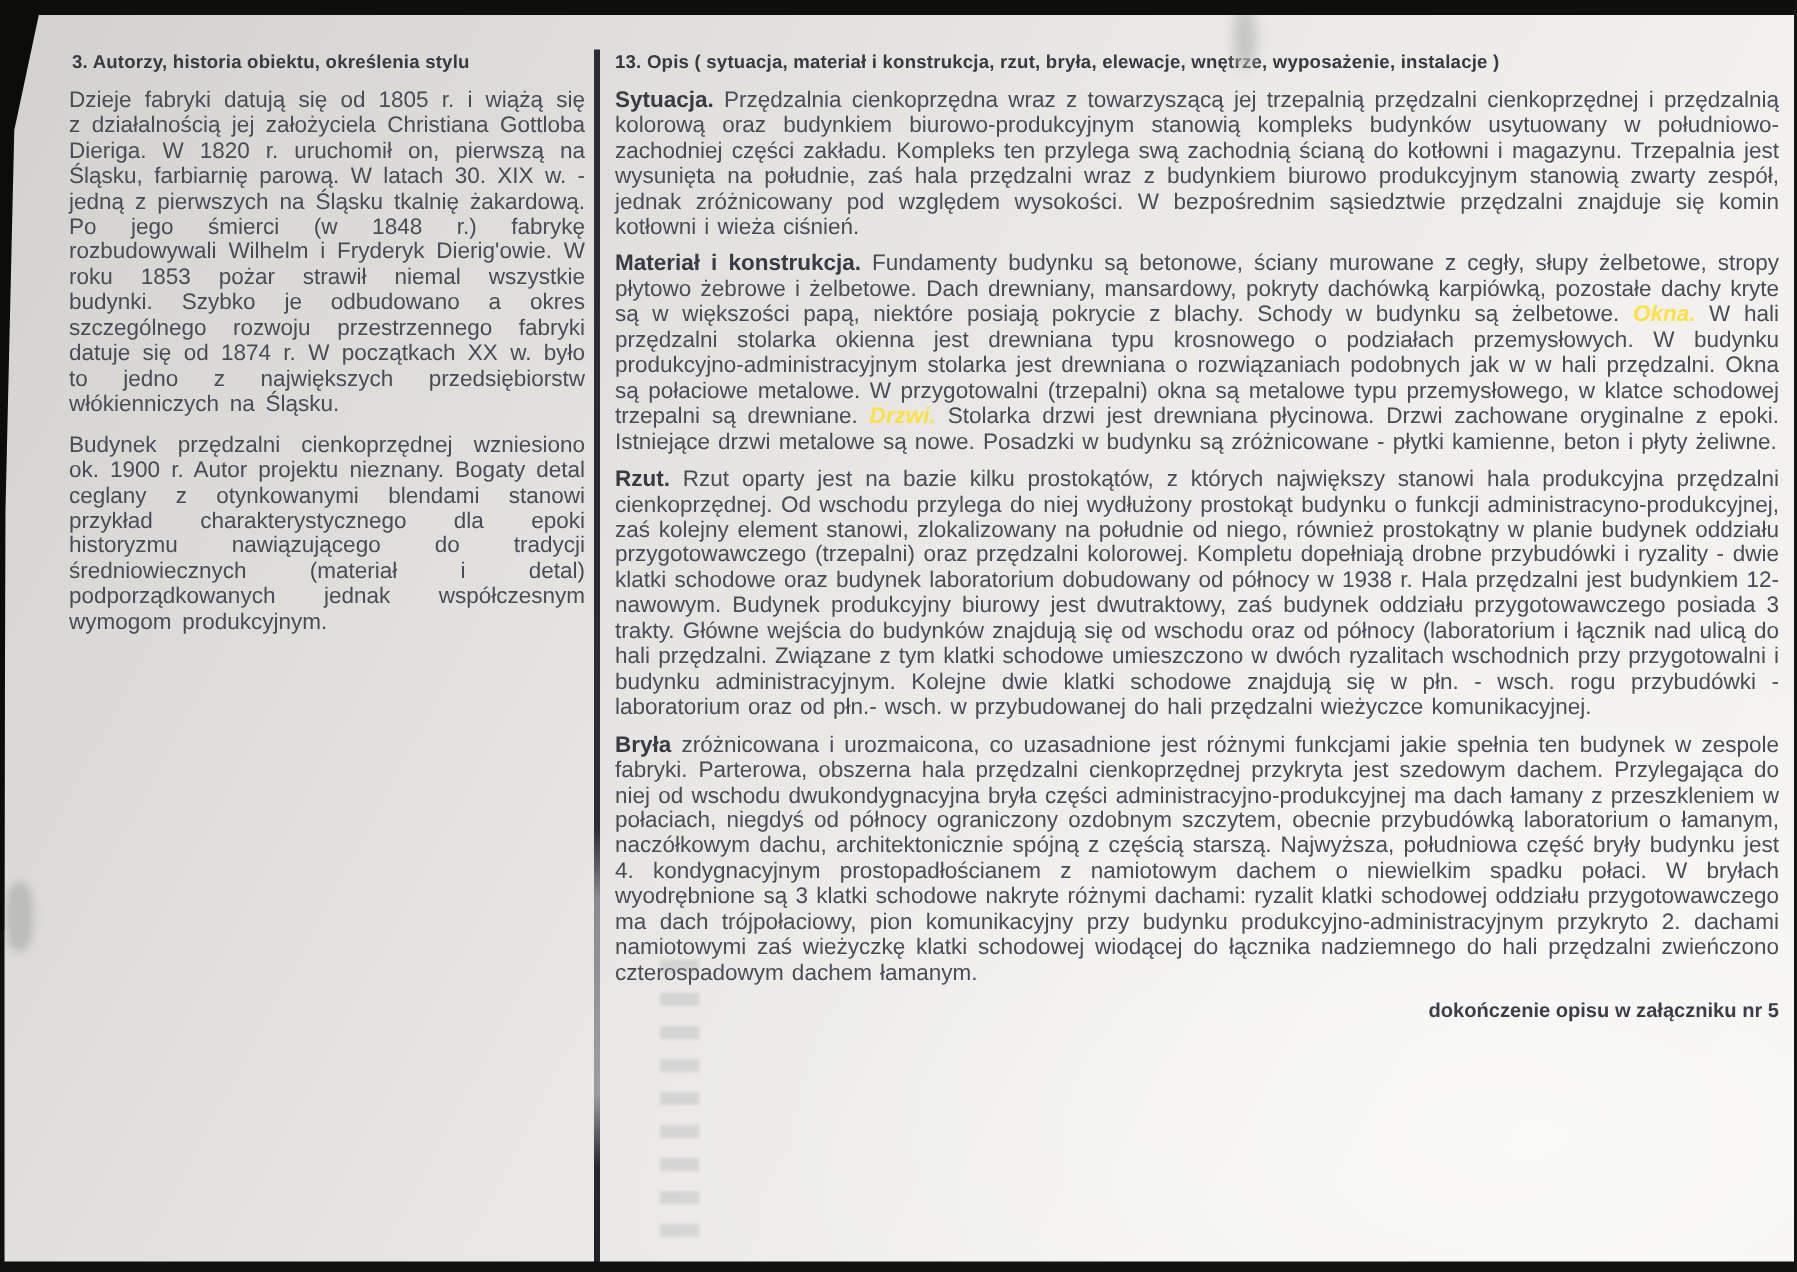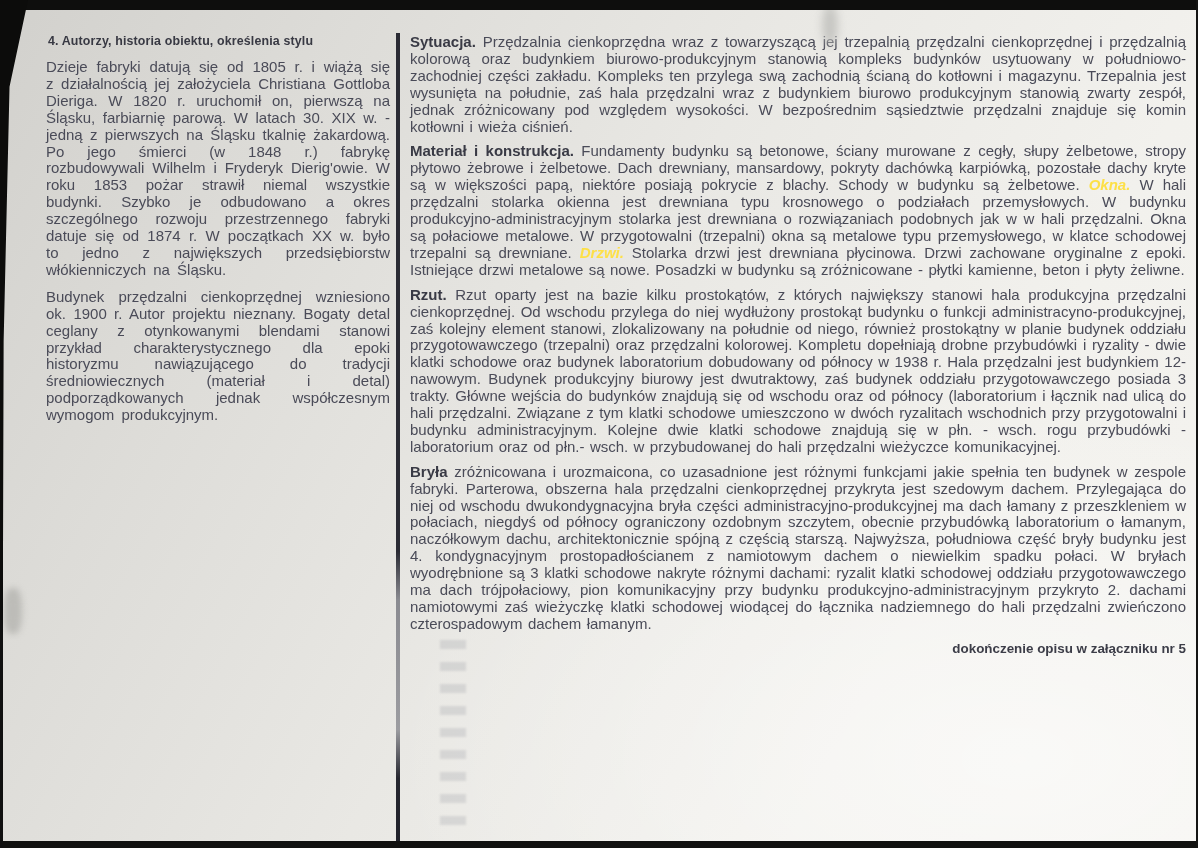--- a/index.html
+++ b/index.html
@@ -78,28 +78,29 @@
     color: #3c3d48;
   }
 </style>
 </head>
 <body>
 
 <div class="scan">
   <div class="paper"></div>
 
   <div class="col col-left">
-    <h2 class="heading">4. Autorzy, historia obiektu, określenia stylu</h2>
+    <h2 class="heading">3. Autorzy, historia obiektu, określenia stylu</h2>
     <p class="para">Dzieje fabryki datują się od 1805 r. i wiążą się z działalnością jej założyciela  Christiana Gottloba Dieriga.  W 1820 r. uruchomił on, pierwszą na Śląsku, farbiarnię parową. W latach 30. XIX w. -  jedną z pierwszych na Śląsku tkalnię żakardową. Po jego śmierci  (w 1848 r.) fabrykę rozbudowywali Wilhelm i Fryderyk Dierig'owie. W roku 1853 pożar strawił niemal wszystkie budynki. Szybko je odbudowano a okres szczególnego rozwoju przestrzennego fabryki datuje się od 1874 r. W początkach XX w. było to jedno z największych przedsiębiorstw włókienniczych na Śląsku.</p>
     <p class="para">Budynek przędzalni cienkoprzędnej wzniesiono ok. 1900 r. Autor projektu nieznany. Bogaty detal ceglany z otynkowanymi blendami stanowi przykład charakterystycznego dla epoki historyzmu nawiązującego do tradycji średniowiecznych (materiał i detal) podporządkowanych jednak współczesnym wymogom produkcyjnym.</p>
   </div>
 
   <div class="divider"></div>
 
   <div class="col col-right">
+    <h2 class="heading">13. Opis ( sytuacja, materiał i konstrukcja, rzut, bryła, elewacje, wnętrze, wyposażenie, instalacje )</h2>
 
     <p class="para"><span class="lead">Sytuacja.</span><span>  Przędzalnia cienkoprzędna wraz z towarzyszącą jej trzepalnią przędzalni cienkoprzędnej i przędzalnią kolorową oraz budynkiem biurowo-produkcyjnym stanowią kompleks budynków usytuowany w południowo-zachodniej części zakładu. Kompleks ten przylega swą zachodnią ścianą do kotłowni i magazynu. Trzepalnia jest wysunięta na południe, zaś hala przędzalni wraz z budynkiem biurowo produkcyjnym stanowią zwarty zespół, jednak zróżnicowany pod względem wysokości. W bezpośrednim sąsiedztwie przędzalni znajduje się komin kotłowni i wieża ciśnień.</span></p>
 
     <p class="para"><span class="lead">Materiał i konstrukcja.</span><span> Fundamenty budynku są betonowe, ściany murowane z cegły, słupy żelbetowe, stropy płytowo żebrowe i żelbetowe. Dach drewniany, mansardowy, pokryty dachówką karpiówką, pozostałe dachy kryte są w większości papą, niektóre posiają pokrycie z blachy. Schody w budynku są żelbetowe. </span><span class="lead-bi">Okna.</span><span> W hali przędzalni stolarka okienna jest drewniana typu krosnowego o podziałach przemysłowych. W budynku produkcyjno-administracyjnym stolarka jest drewniana o rozwiązaniach podobnych jak w w hali przędzalni. Okna są połaciowe metalowe. W przygotowalni (trzepalni) okna są metalowe typu przemysłowego, w klatce schodowej trzepalni są drewniane. </span><span class="lead-bi">Drzwi.</span><span> Stolarka drzwi jest drewniana płycinowa. Drzwi zachowane oryginalne z epoki. Istniejące drzwi metalowe są nowe. Posadzki w budynku są zróżnicowane - płytki kamienne, beton i płyty żeliwne.</span></p>
 
     <p class="para"><span class="lead">Rzut.</span><span> Rzut oparty jest na bazie kilku prostokątów, z których największy stanowi hala produkcyjna przędzalni cienkoprzędnej. Od wschodu przylega do niej wydłużony prostokąt budynku o funkcji administracyno-produkcyjnej, zaś kolejny element stanowi, zlokalizowany na południe od niego, również prostokątny w planie budynek oddziału przygotowawczego (trzepalni) oraz przędzalni kolorowej. Kompletu dopełniają drobne przybudówki i ryzality - dwie klatki schodowe oraz budynek laboratorium dobudowany od północy w 1938 r. Hala przędzalni jest budynkiem 12-nawowym. Budynek produkcyjny biurowy jest dwutraktowy, zaś budynek oddziału przygotowawczego posiada 3 trakty. Główne wejścia do budynków znajdują się od wschodu oraz od północy (laboratorium i łącznik nad ulicą do hali przędzalni. Związane z tym klatki schodowe umieszczono w dwóch ryzalitach wschodnich przy przygotowalni i budynku administracyjnym. Kolejne dwie klatki schodowe znajdują się w płn. - wsch. rogu przybudówki - laboratorium oraz od płn.- wsch. w przybudowanej do hali przędzalni wieżyczce komunikacyjnej.</span></p>
 
     <p class="para"><span class="lead">Bryła</span><span> zróżnicowana i urozmaicona, co uzasadnione jest różnymi funkcjami jakie spełnia ten budynek w zespole fabryki. Parterowa, obszerna hala przędzalni cienkoprzędnej przykryta jest szedowym dachem. Przylegająca do niej od wschodu dwukondygnacyjna bryła części administracyjno-produkcyjnej ma dach łamany z przeszkleniem w połaciach, niegdyś od północy ograniczony ozdobnym szczytem, obecnie przybudówką laboratorium o łamanym, naczółkowym dachu, architektonicznie spójną z częścią starszą.  Najwyższa, południowa część bryły budynku jest 4. kondygnacyjnym prostopadłościanem z namiotowym dachem o niewielkim spadku połaci. W bryłach wyodrębnione są 3 klatki schodowe nakryte różnymi dachami: ryzalit klatki schodowej oddziału przygotowawczego ma dach trójpołaciowy, pion komunikacyjny przy budynku produkcyjno-administracyjnym przykryto 2. dachami namiotowymi zaś wieżyczkę klatki schodowej wiodącej do łącznika nadziemnego do hali przędzalni zwieńczono czterospadowym dachem łamanym.</span></p>
 
     <p class="footer-note">dokończenie opisu w załączniku nr 5</p>

